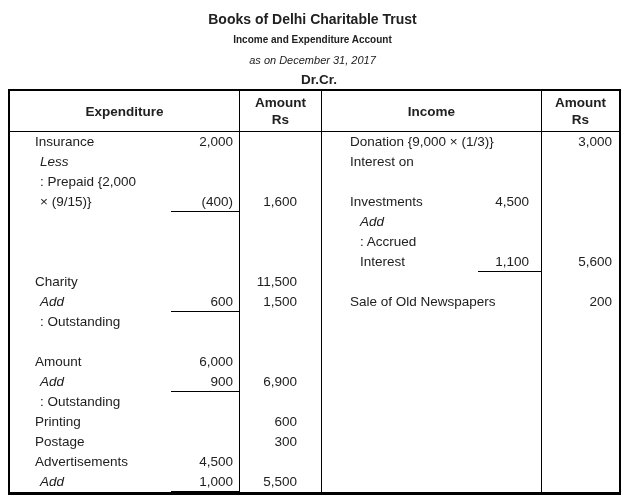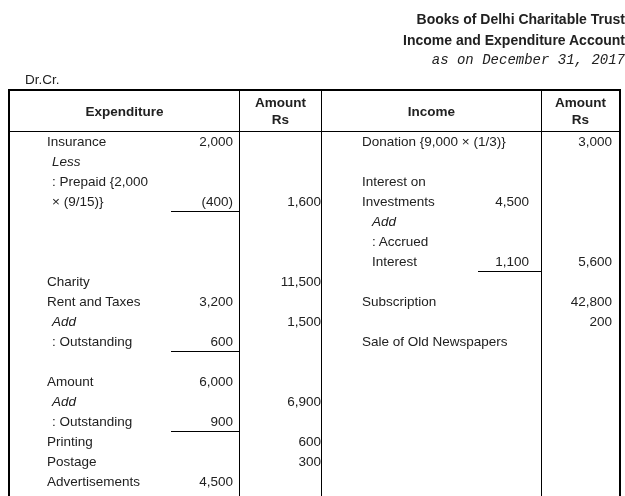--- a/index.html
+++ b/index.html
@@ -1,56 +1,56 @@
 <!DOCTYPE html>
 <html><head>
 <meta charset="utf-8">
 <style>
   html,body{margin:0;padding:0;background:#fff;}
   .page{
     position:relative;width:625px;height:496px;background:#ffffff;
     font-family:"Liberation Sans",sans-serif;color:#212121;
     font-size:13.5px;overflow:hidden;
   }
-  .titles{padding-top:9px;text-align:right;}
+  .titles{padding-top:9px;text-align:center;}
   .t1{font-weight:bold;font-size:14px;line-height:21px;}
-  .t2{font-weight:bold;font-size:14px;line-height:20px;}
-  .t3{font-style:italic;font-size:14px;line-height:20px;font-family:Liberation Mono, monospace;}
+  .t2{font-weight:bold;font-size:10px;line-height:20px;}
+  .t3{font-style:italic;font-size:11px;line-height:20px;}
   .drcr{
-    width:609px;margin:0 9px 0 8px;display:flex;justify-content:flex-start;
-    font-weight:normal;line-height:18px;padding:1px 4px 0 17px;box-sizing:border-box;
+    width:609px;margin:0 9px 0 8px;display:flex;justify-content:center;
+    font-weight:bold;line-height:18px;padding:1px 4px 0 17px;box-sizing:border-box;
   }
   .ttable{
     margin-left:8px;width:609px;box-sizing:content-box;
     border:2px solid #000;border-bottom-width:3px;background:#fff;
   }
   .trow{display:grid;grid-template-columns:230px 82px 220px 77px;}
   .cell{box-sizing:border-box;}
   .c1,.c2,.c3{border-right:1.5px solid #000;}
   .thead{height:40px;border-bottom:1.5px solid #000;}
   .thead .cell{
     display:flex;flex-direction:column;justify-content:center;align-items:center;
     font-weight:bold;line-height:17px;
   }
   .body .trow{min-height:20px;}
-  .particulars{display:flex;align-items:flex-end;margin-left:12px;}
+  .particulars{display:flex;align-items:flex-start;}
   .label{flex:1;line-height:20px;padding-left:25px;white-space:nowrap;overflow:hidden;}
   .right-p .label{padding-left:28px;}
   .indent .label{padding-left:30px;}
   .right-p.indent .label{padding-left:38px;}
   .it{font-style:italic;}
   .inner{
     flex:0 0 auto;height:20px;line-height:20px;text-align:right;
     box-sizing:border-box;
   }
   .inner.li{width:68px;padding-right:6px;}
   .inner.ri{width:63px;padding-right:12px;}
   .inner.ul{border-bottom:1.5px solid #000;}
   .amount{text-align:right;line-height:20px;}
-  .amount.la{padding-right:0;}
+  .amount.la{padding-right:24px;}
   .amount.ra{padding-right:7px;}
 </style>
 </head>
 <body>
 
 <div class="page">
 
   <div class="titles">
     <div class="t1">Books of Delhi Charitable Trust</div>
     <div class="t2">Income and Expenditure Account</div>
@@ -158,35 +158,20 @@
               <div class="nrm">Charity</div>
             </div>
           </div>
           <div class="cell amount c2 la">11,500</div>
           <div class="cell particulars c3 right-p">
             <div class="label"></div>
           </div>
           <div class="cell amount ra"></div>
         </div>
         <div class="trow">
-          <div class="cell particulars c1 left-p">
-            <div class="label">
-              <div class="nrm">Rent and Taxes</div>
-            </div>
-            <div class="inner li">3,200</div>
-          </div>
-          <div class="cell amount c2 la"></div>
-          <div class="cell particulars c3 right-p">
-            <div class="label">
-              <div class="nrm">Subscription</div>
-            </div>
-          </div>
-          <div class="cell amount ra">42,800</div>
-        </div>
-        <div class="trow">
           <div class="cell particulars c1 left-p indent">
             <div class="label">
               <div class="it">Add</div>
               <div class="nrm">: Outstanding</div>
             </div>
             <div class="inner li ul">600</div>
           </div>
           <div class="cell amount c2 la">1,500</div>
           <div class="cell particulars c3 right-p">
             <div class="label">

